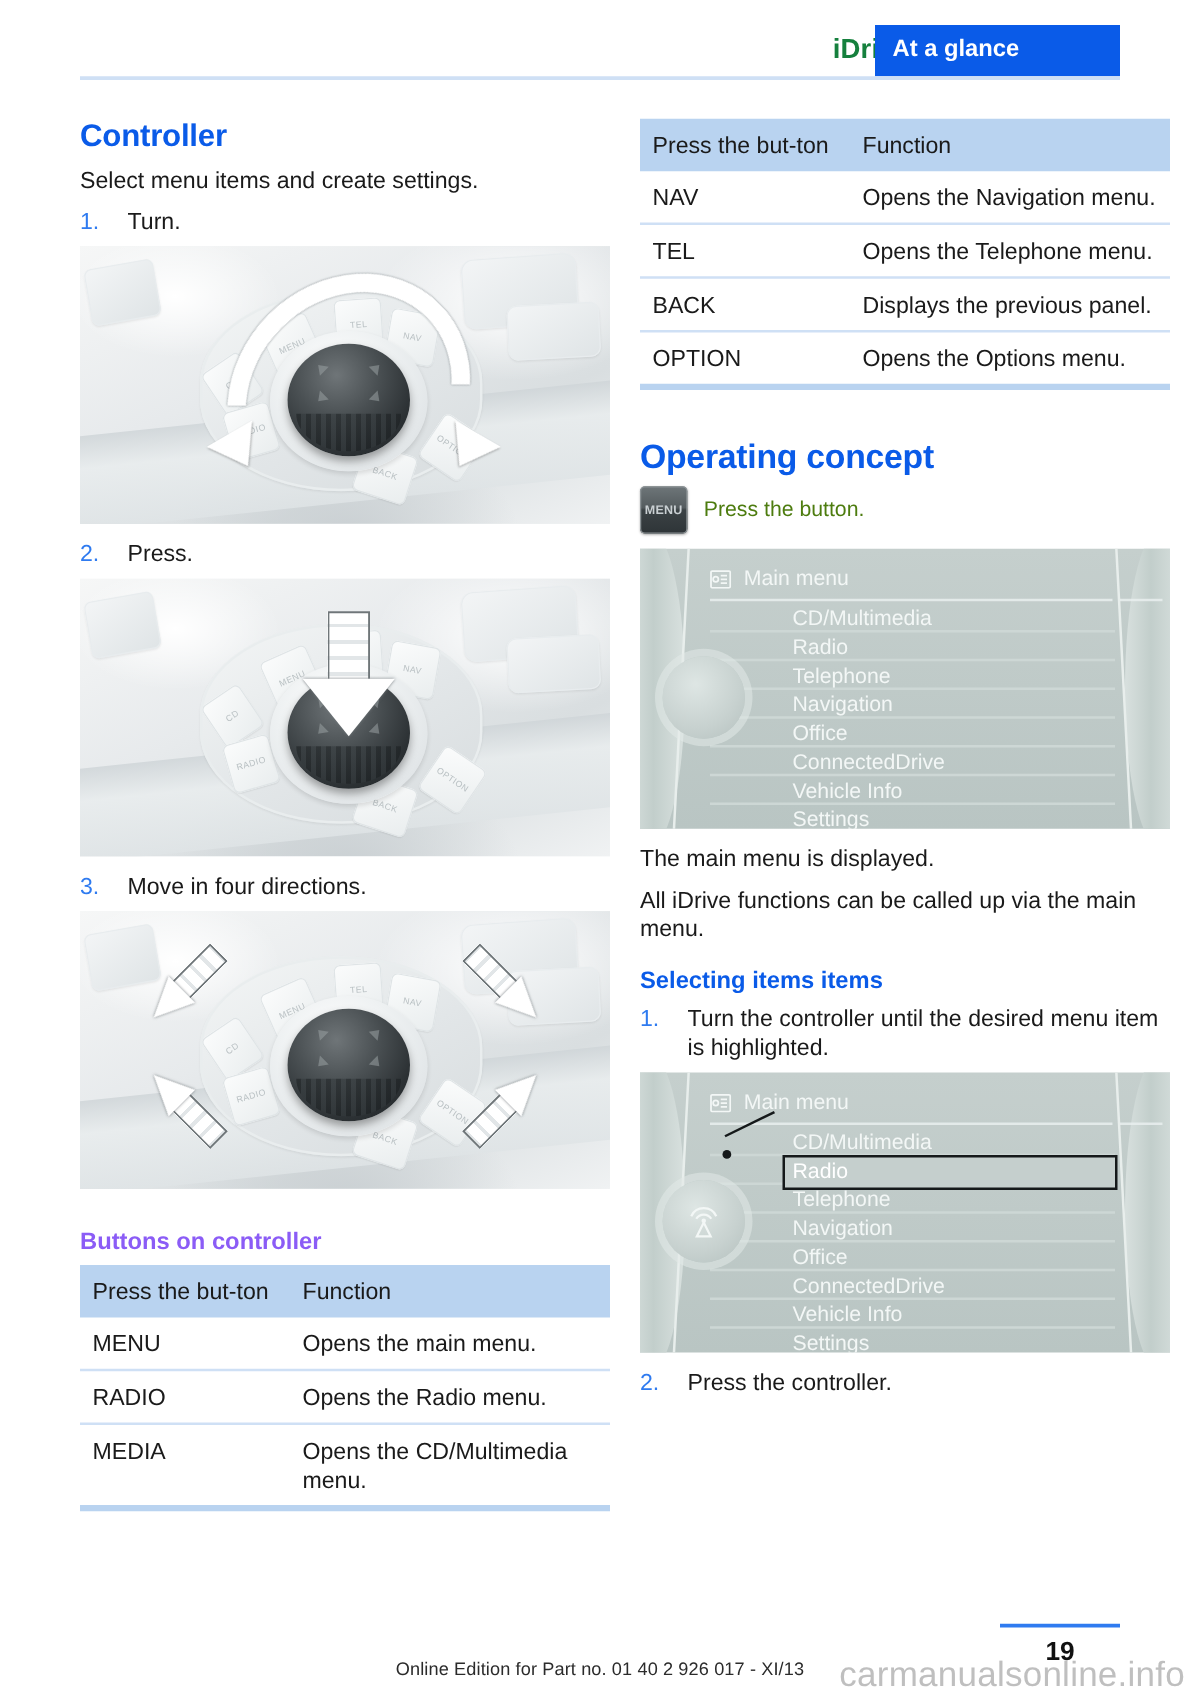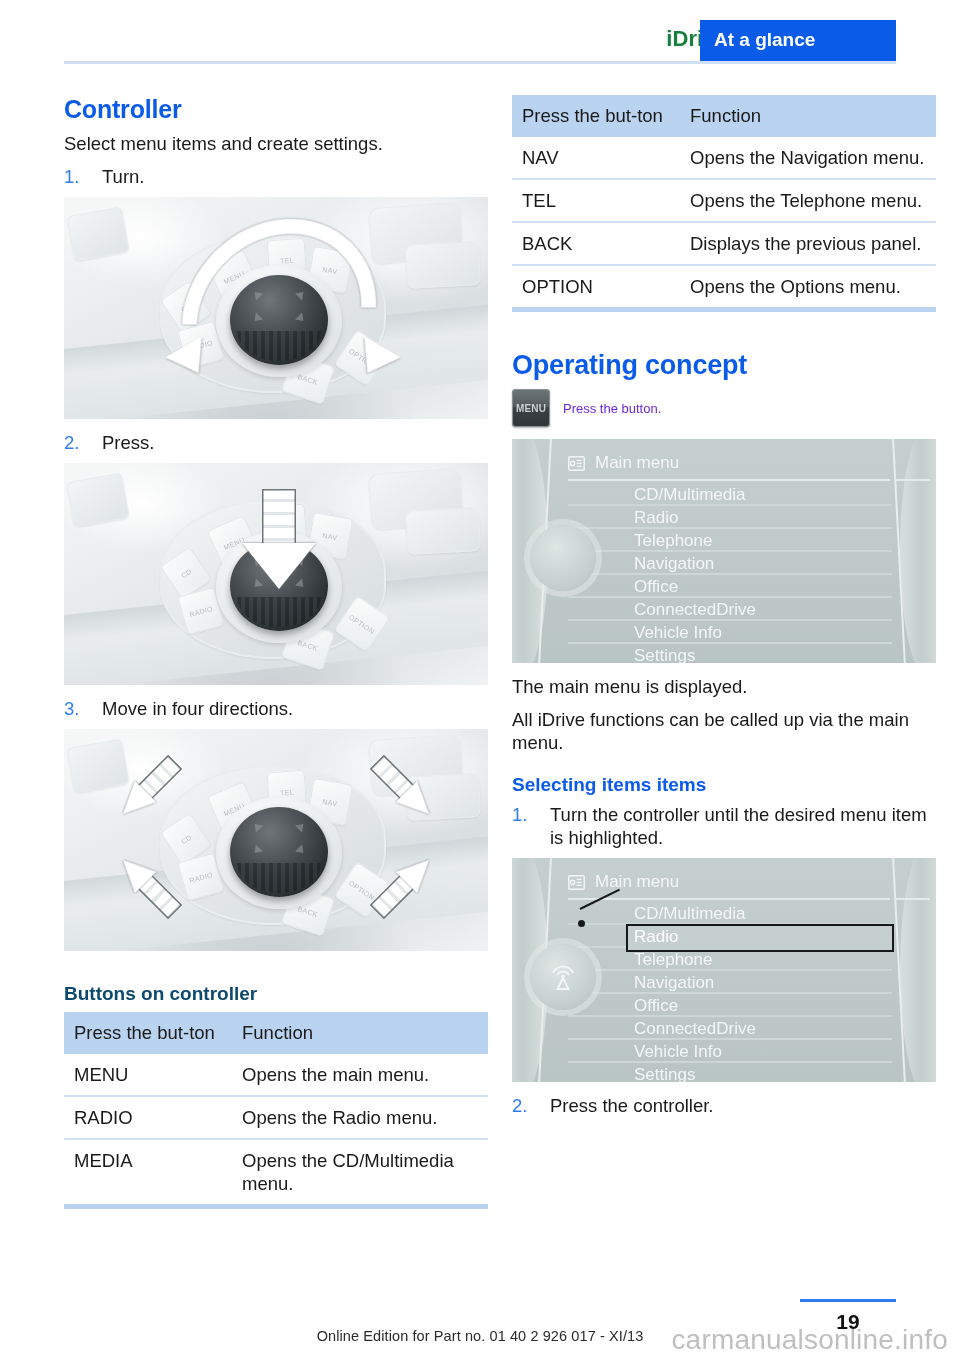--- a/index.html
+++ b/index.html
@@ -71,21 +71,21 @@
     color: #0a5be8;
     letter-spacing: -.2px;
   }
   h2.sub-title {
     margin: 0 0 7px 0;
     font-size: 19px;
     font-weight: bold;
     color: #0a5be8;
   }
   h2.sub-title.light {
-    color: #0c4a6e;
+    color: #8b5cf6;
     margin-top: 32px;
   }
   p.body {
     margin: 0 0 10px 0;
     font-size: 18.5px;
     line-height: 23px;
     color: #1a1a1a;
   }
   .step {
     position: relative;
@@ -314,21 +314,21 @@
     width: 38px; height: 38px;
     border-radius: 4px;
     background: linear-gradient(180deg,#6e7679 0%,#555c5f 45%,#3b4245 50%,#2e3437 100%);
     box-shadow: inset 0 0 0 1px #8b9295, 0 1px 2px rgba(0,0,0,.3);
     display: flex; align-items: center; justify-content: center;
     font-size: 10px;
     font-weight: bold;
     color: #c9cfd2;
     letter-spacing: .2px;
   }
-  .menu-line .txt { font-size: 13px; color: #6d28d9; }
+  .menu-line .txt { font-size: 17px; color: #4d7c0f; }
 
   
   .idrive {
     position: relative;
     width: 424px;
     height: 224px;
     margin: 4px 0 12px 0;
     background: linear-gradient(180deg,#c5cfcd 0%,#b9c5c3 100%);
     overflow: hidden;
   }

